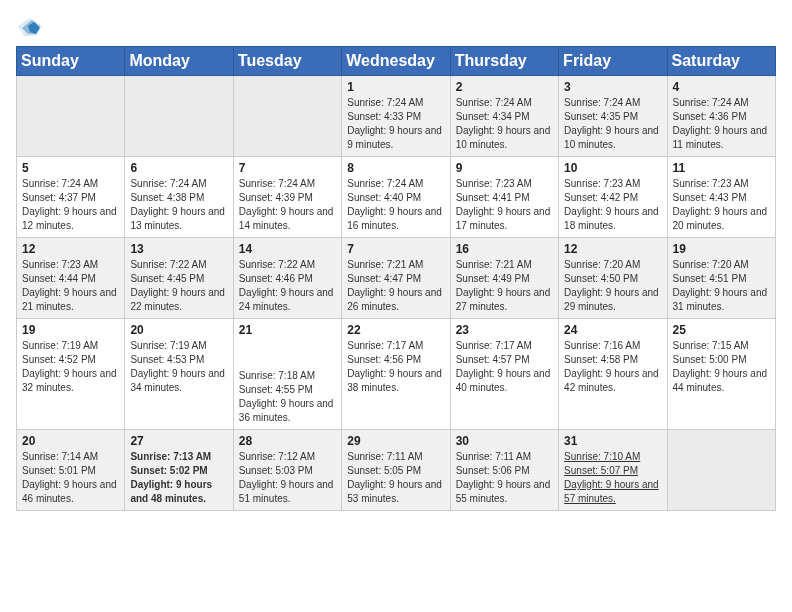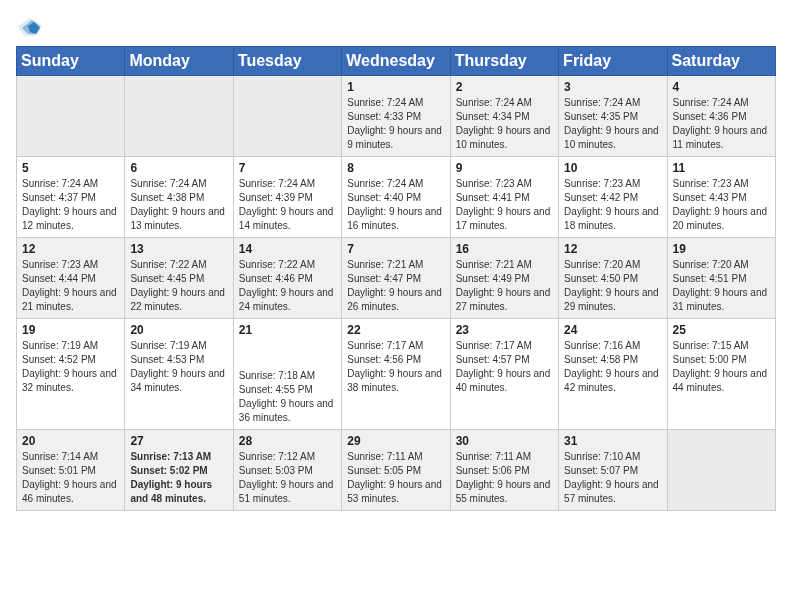--- a/index.html
+++ b/index.html
@@ -314,20 +314,20 @@
 Daylight: 9 hours and 53 minutes.</div>
         </td>
         <td>
           <div class="day-number">30</div>
           <div class="day-info" style="white-space: pre-line;">Sunrise: 7:11 AM
 Sunset: 5:06 PM
 Daylight: 9 hours and 55 minutes.</div>
         </td>
         <td>
           <div class="day-number">31</div>
-          <div class="day-info" style="white-space: pre-line;">Sunrise: 7:10 AM
+          <div class="day-info" style="white-space: pre-line; text-decoration: underline;">Sunrise: 7:10 AM
 Sunset: 5:07 PM
 Daylight: 9 hours and 57 minutes.</div>
         </td>
         <td class="empty"></td>
       </tr>
     </tbody>
 </table>
 
 </body></html>

